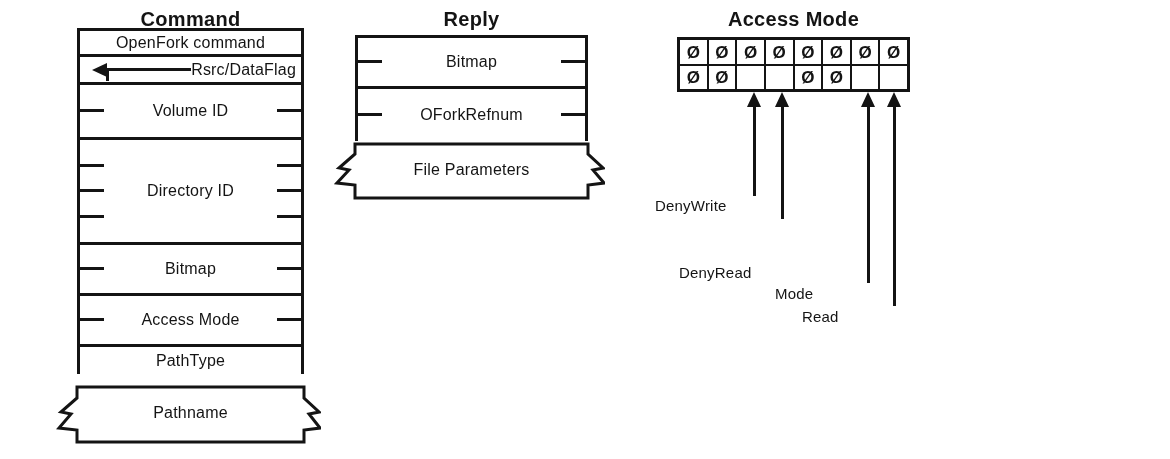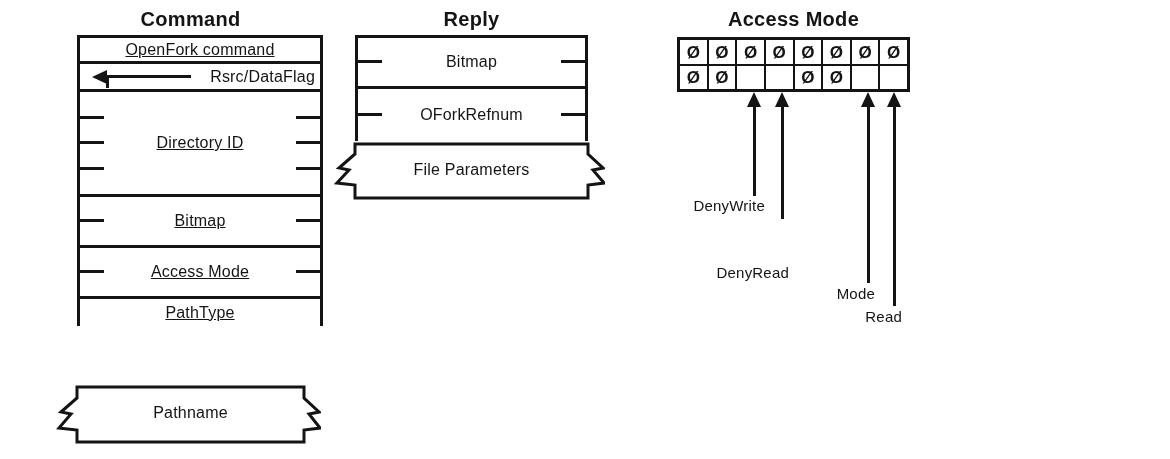--- a/index.html
+++ b/index.html
@@ -83,41 +83,46 @@
   
   .up-head {
     position: absolute;
     width: 0; height: 0;
     border-left: 7px solid transparent; border-right: 7px solid transparent;
     border-bottom: 15px solid var(--ink);
   }
   .up-line { position: absolute; width: 3px; background: var(--ink); }
   .bit-label {
     position: absolute; font-size: 15px; letter-spacing: .2px;
-    text-align: right;
+    text-align: left;
   }
   svg { display: block; }
 </style>
 </head>
 <body>
 
 <div class="canvas">
 
   <div class="title" style="left:77px; width:227px;">Command</div>
 
-  <div class="stack" style="left:77px; top:35px; width:246px;text-decoration:underline;">
+  <div class="stack" style="left:77px; top:28px; width:227px;">
     <div class="row" style="height:26px;">
       <span>OpenFork command</span>
     </div>
     <div class="row" style="height:28px;">
       <span class="flag-head"></span>
       <span class="flag-shaft"></span>
       <span class="flag-bitline"></span>
       <span class="flag-label">Rsrc/DataFlag</span>
     </div>
+    <div class="row" style="height:55px;">
+      <span class="tick tl" style="top:calc(50% - 2px);"></span>
+      <span class="tick tr" style="top:calc(50% - 2px);"></span>
+      <span>Volume ID</span>
+    </div>
     <div class="row" style="height:105px;">
       <span class="tick tl" style="top:calc(25% - 2px);"></span>
       <span class="tick tl" style="top:calc(50% - 2px);"></span>
       <span class="tick tl" style="top:calc(75% - 2px);"></span>
       <span class="tick tr" style="top:calc(25% - 2px);"></span>
       <span class="tick tr" style="top:calc(50% - 2px);"></span>
       <span class="tick tr" style="top:calc(75% - 2px);"></span>
       <span>Directory ID</span>
     </div>
     <div class="row" style="height:51px;">

